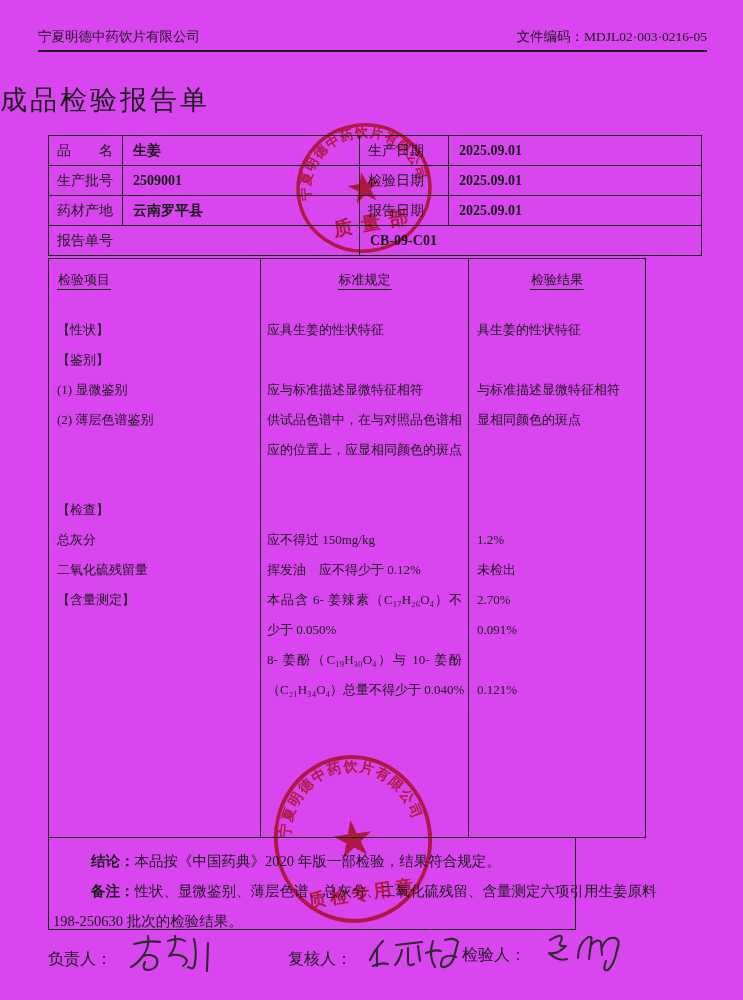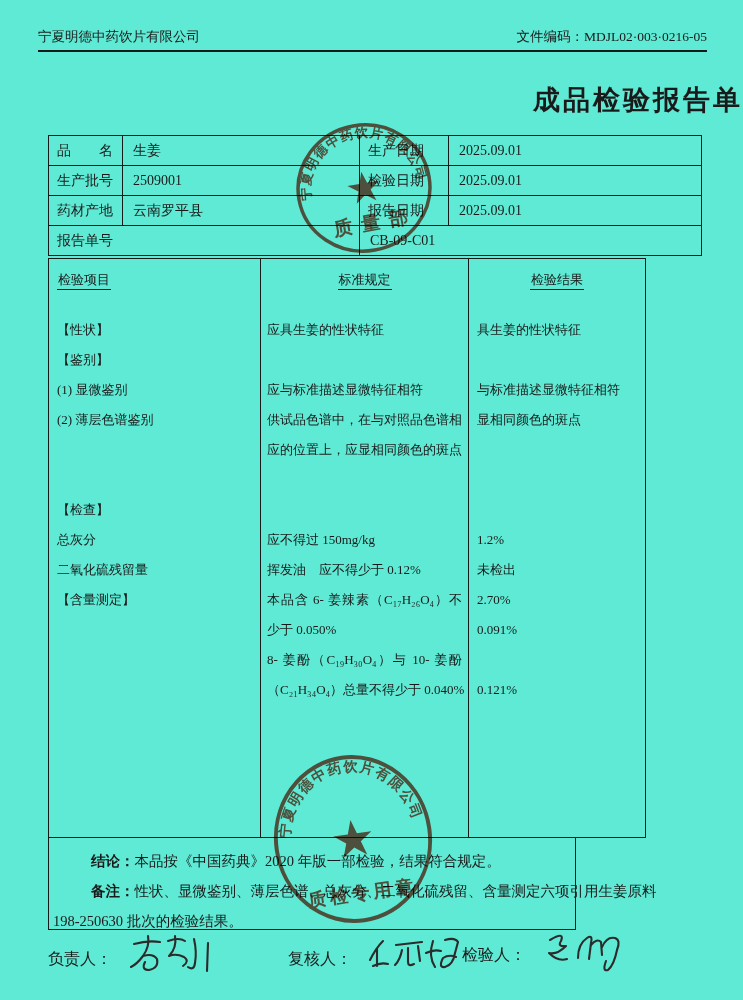--- a/index.html
+++ b/index.html
@@ -1,39 +1,39 @@
 <!DOCTYPE html>
 <html><head>
 <meta charset="utf-8">
 <style>
   * { margin:0; padding:0; box-sizing:border-box; }
   html,body { background:#ffffff; }
   .sheet {
-    position:relative; width:743px; height:1000px; background:#5eead4;
+    position:relative; width:743px; height:1000px; background:#d946ef;
     font-family:"Liberation Serif","DejaVu Serif",serif; color:#1a1a1a;
     overflow:hidden;
   }
   
   .page-header {
     position:absolute; top:28px; left:38px; right:36px;
     display:flex; justify-content:space-between; align-items:flex-end;
     font-size:13.5px;
   }
   .header-rule { position:absolute; top:50px; left:38px; right:36px; height:2px; background:#1a1a1a; }
   .doc-title {
-    position:absolute; top:82px; left:0; right:0; text-align:right;
-    font-size:27px; font-weight:bold; letter-spacing:3px;
+    position:absolute; top:82px; left:0; right:0; text-align:left;
+    font-size:27px; font-weight:normal; letter-spacing:3px;
   }
   
   .info-table {
     position:absolute; top:135px; left:48px; width:653px;
     border-collapse:collapse; table-layout:fixed; font-size:14px;
   }
   .info-table td { border:1.5px solid #1a1a1a; height:30px; padding:0 8px; white-space:nowrap; overflow:hidden; }
-  .info-table td.val { padding-left:10px; }
+  .info-table td.val { padding-left:10px;font-weight:bold; }
   
   .main-table {
     position:absolute; top:258px; left:48px; width:598px; height:580px;
     display:flex; border:1.5px solid #1a1a1a; font-size:13px;
   }
   .mt-col { height:100%; }
   .mt-col1 { width:212px; border-right:1.5px solid #1a1a1a; }
   .mt-col2 { width:208px; border-right:1.5px solid #1a1a1a; }
   .mt-col3 { flex:1; }
   .col-h { height:44px; padding-top:12px; text-align:center; }

